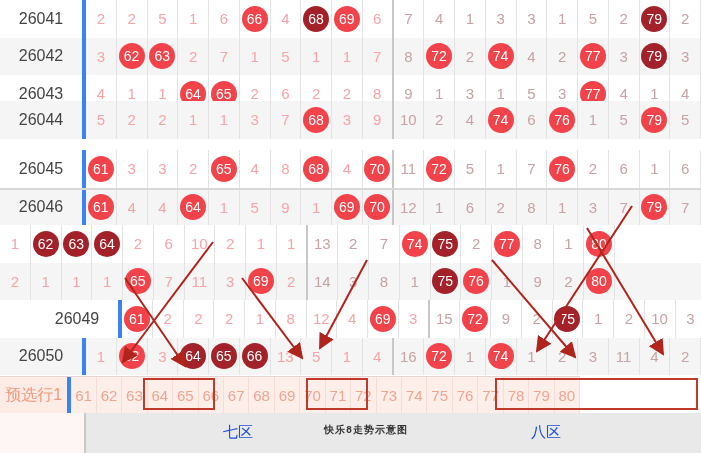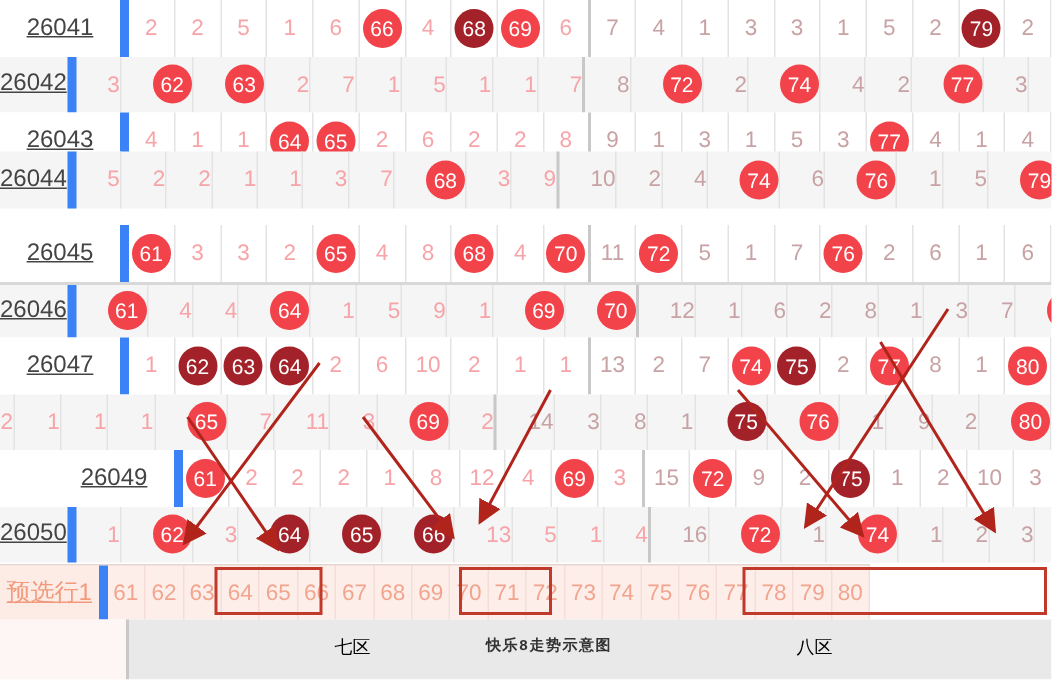--- a/index.html
+++ b/index.html
@@ -1,35 +1,35 @@
 <!DOCTYPE html>
 <html><head>
 <meta charset="utf-8">
 <style>
   html,body{margin:0;padding:0;background:#fff;}
   body{width:701px;height:453px;position:relative;overflow:hidden;font-family:"Liberation Sans","DejaVu Sans",sans-serif;}
   .grid{position:absolute;left:0;top:0;width:701px;}
   .row{position:absolute;left:0;width:701px;height:37.5px;display:flex;}
-  .row.alt{background:#f5f5f5;gap:21px;}
+  .row.alt{background:#f5f5f5;}
   .row.white{background:#ffffff;}
-  .label{width:86px;height:100%;display:flex;align-items:center;justify-content:center;font-size:16px;color:#444;border-right:6px solid #3b82f6;box-sizing:border-box;text-decoration:underline;}
+  .label{width:86px;height:100%;display:flex;align-items:center;justify-content:center;font-size:16px;color:#444;border-right:4px solid #3b82f6;box-sizing:border-box;}
   .cell{width:30.75px;height:100%;display:flex;align-items:center;justify-content:center;font-size:15px;border-right:1px solid #e3e3e3;box-sizing:border-box;position:relative;}
   .cell.z7{color:#f7a4a8;}
   .cell.z8{color:#c8a2a4;}
   .cell.zone-break{border-right:2px solid #c8c8c8;}
   .ball{width:26px;height:26px;border-radius:50%;display:flex;align-items:center;justify-content:center;color:#fff;font-size:14px;background:#f2434a;}
   .ball.dark{background:#a3222a;}
   .row.sep{border-top:2px solid #d8d8d8;box-sizing:border-box;}
   .pre{position:absolute;left:0;top:376px;width:580px;height:37px;display:flex;background:#fdeeea;border-top:1px solid #e5d5d0;box-sizing:border-box;}
   .pre .label{color:#f19a7c;font-size:16px;background:#fdece6;}
   .pre .cell{color:#f1a58f;font-size:15px;border-right:1px solid #f3ddd6;}
   .footer{position:absolute;left:0;top:413px;width:701px;height:40px;display:flex;}
   .footer .left{width:86px;height:100%;background:#fdf6f4;border-right:2px solid #c8c8c8;box-sizing:border-box;}
   .footer .mid{flex:1;height:100%;background:#e9e9e9;position:relative;}
-  .footer .zone{position:absolute;top:10px;font-size:12px;color:#000000;}
+  .footer .zone{position:absolute;top:10px;font-size:15px;color:#1d4ed8;}
   .footer .title{position:absolute;top:10px;font-size:10px;color:#333;letter-spacing:1px;font-weight:bold;font-family:Liberation Mono, monospace;}
   .box{position:absolute;border:2px solid #c0392b;box-sizing:border-box;}
   svg.overlay{position:absolute;left:0;top:0;pointer-events:none;}
 </style>
 </head>
 <body>
 
 <div class="grid" id="grid">
     <div class="row white" style="top: 0px;">
       <div class="label">26041</div>
@@ -219,21 +219,20 @@
       <div class="cell z8">8</div>
       <div class="cell z8">1</div>
       <div class="cell z8">3</div>
       <div class="cell z8">7</div>
       <div class="cell z8">
         <div class="ball">79</div>
       </div>
       <div class="cell z8">7</div>
     </div>
     <div class="row white" style="top: 225px;">
-      <div class="label">26047</div>
       <div class="cell z7">1</div>
       <div class="cell z7">
         <div class="ball dark">62</div>
       </div>
       <div class="cell z7">
         <div class="ball dark">63</div>
       </div>
       <div class="cell z7">
         <div class="ball dark">64</div>
       </div>

